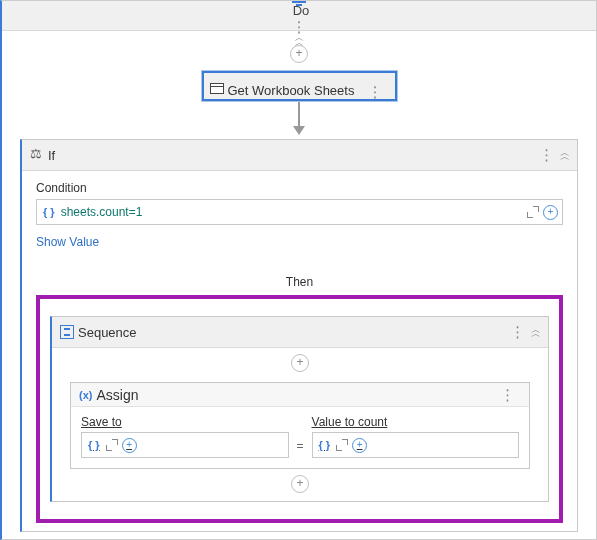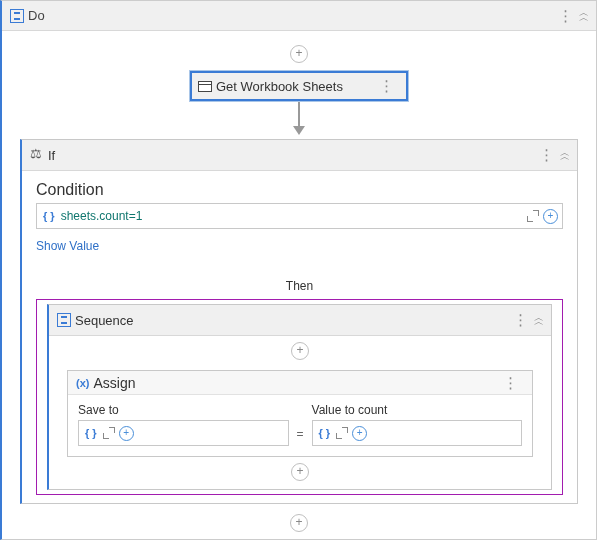--- a/index.html
+++ b/index.html
@@ -20,20 +20,21 @@
     padding: 0;
   }
   
   .do-header {
     display: flex;
     align-items: center;
     height: 30px;
     padding: 0 8px;
     background: #f0f0f0;
     border-bottom: 1px solid #d8d8d8;
+    flex-direction: column;
   }
   .do-header .title {
     flex: 1;
     color: #444;
     font-size: 13px;
     padding-left: 4px;
   }
   .chevrons {
     font-size: 10px;
     color: #666;
@@ -72,29 +73,29 @@
   }
   .blue-plus-circle::before { content: "+"; position: relative; top: -0.5px;}
   .center-row {
     display: flex;
     justify-content: center;
     padding: 6px 0;
   }
 
   
   .node-getworkbook {
-    width: 218px;
+    width: 195px;
     margin: 2px auto 0 auto;
     border: 2px solid #3a7bd5;
     outline: 1px solid #a9c6e8;
     background: #f0f0f0;
     display: flex;
-    align-items: center;
+    align-items: flex-start;
     height: 30px;
-    padding: 0 6px;
+    padding: 10px 6px;
   }
   .node-getworkbook .title { flex: 1; font-size: 13px; padding-left: 4px;}
   
   .arrow-down-wrap { display: flex; flex-direction: column; align-items: center; }
   .arrow-line { width: 0; height: 26px; border-left: 2px solid #999; }
   .arrow-head {
     width: 0; height: 0;
     border-left: 6px solid transparent;
     border-right: 6px solid transparent;
     border-top: 9px solid #999;
@@ -111,21 +112,21 @@
   .panel-header {
     display: flex;
     align-items: center;
     height: 31px;
     background: #f0f0f0;
     border-bottom: 1px solid #d8d8d8;
     padding: 0 8px;
   }
   .panel-header .title { flex: 1; padding-left: 4px; font-size: 13px;}
   .panel-body { padding: 10px 14px 8px 14px; }
-  .label { font-size: 16px; color: #333; margin-bottom: 4px; }
+  .label { font-size: 12px; color: #333; margin-bottom: 4px; }
 
   
   .expr-input {
     display: flex;
     align-items: center;
     border: 1px solid #c8c8c8;
     height: 26px;
     background: #fff;
     padding: 0 4px 0 6px;
   }
@@ -146,22 +147,22 @@
   }
   .expand-icon::before { top: 0; right: 0; border-left:none; border-bottom:none;}
   .expand-icon::after { bottom: 0; left: 0; border-right:none; border-top:none;}
 
   .show-else { color: #2f70c7; font-size: 12px; margin-top: 10px; cursor: pointer; }
 
   .then-label { text-align: center; font-size: 12px; color: #333; margin: 26px 0 6px 0; }
 
   
   .then-box {
-    border: 1px solid #a21caf;
-    padding: 4px 10px;
+    border: 4px solid #a21caf;
+    padding: 17px 10px;
   }
 
   
   .sequence-box {
     border: 1px solid #c8c8c8;
     border-left: 2px solid #3a7bd5;
     background: #fff;
   }
 
   
@@ -181,21 +182,21 @@
   .assign-header .title { flex: 1; font-size: 14px; padding-left: 4px;}
   .xicon {
     color: #3a7bd5; font-size: 11px; font-weight: bold; margin-right: 0px;
   }
   .assign-body {
     padding: 8px 10px 10px 10px;
     display: flex;
     align-items: flex-end;
     gap: 8px;
   }
-  .assign-col { flex: 1; }
+  .assign-col { flex: 1; text-decoration: underline; }
   .assign-col .label { font-size: 12px; color: #333; margin-bottom: 3px;}
   .equals { color:#666; font-size: 12px; padding-bottom: 5px; }
 
   
   .icon-do {
     width: 14px; height: 14px; position: relative;
     border: 1.5px solid #3a7bd5;
     display: inline-block;
   }
   .icon-do::before {

